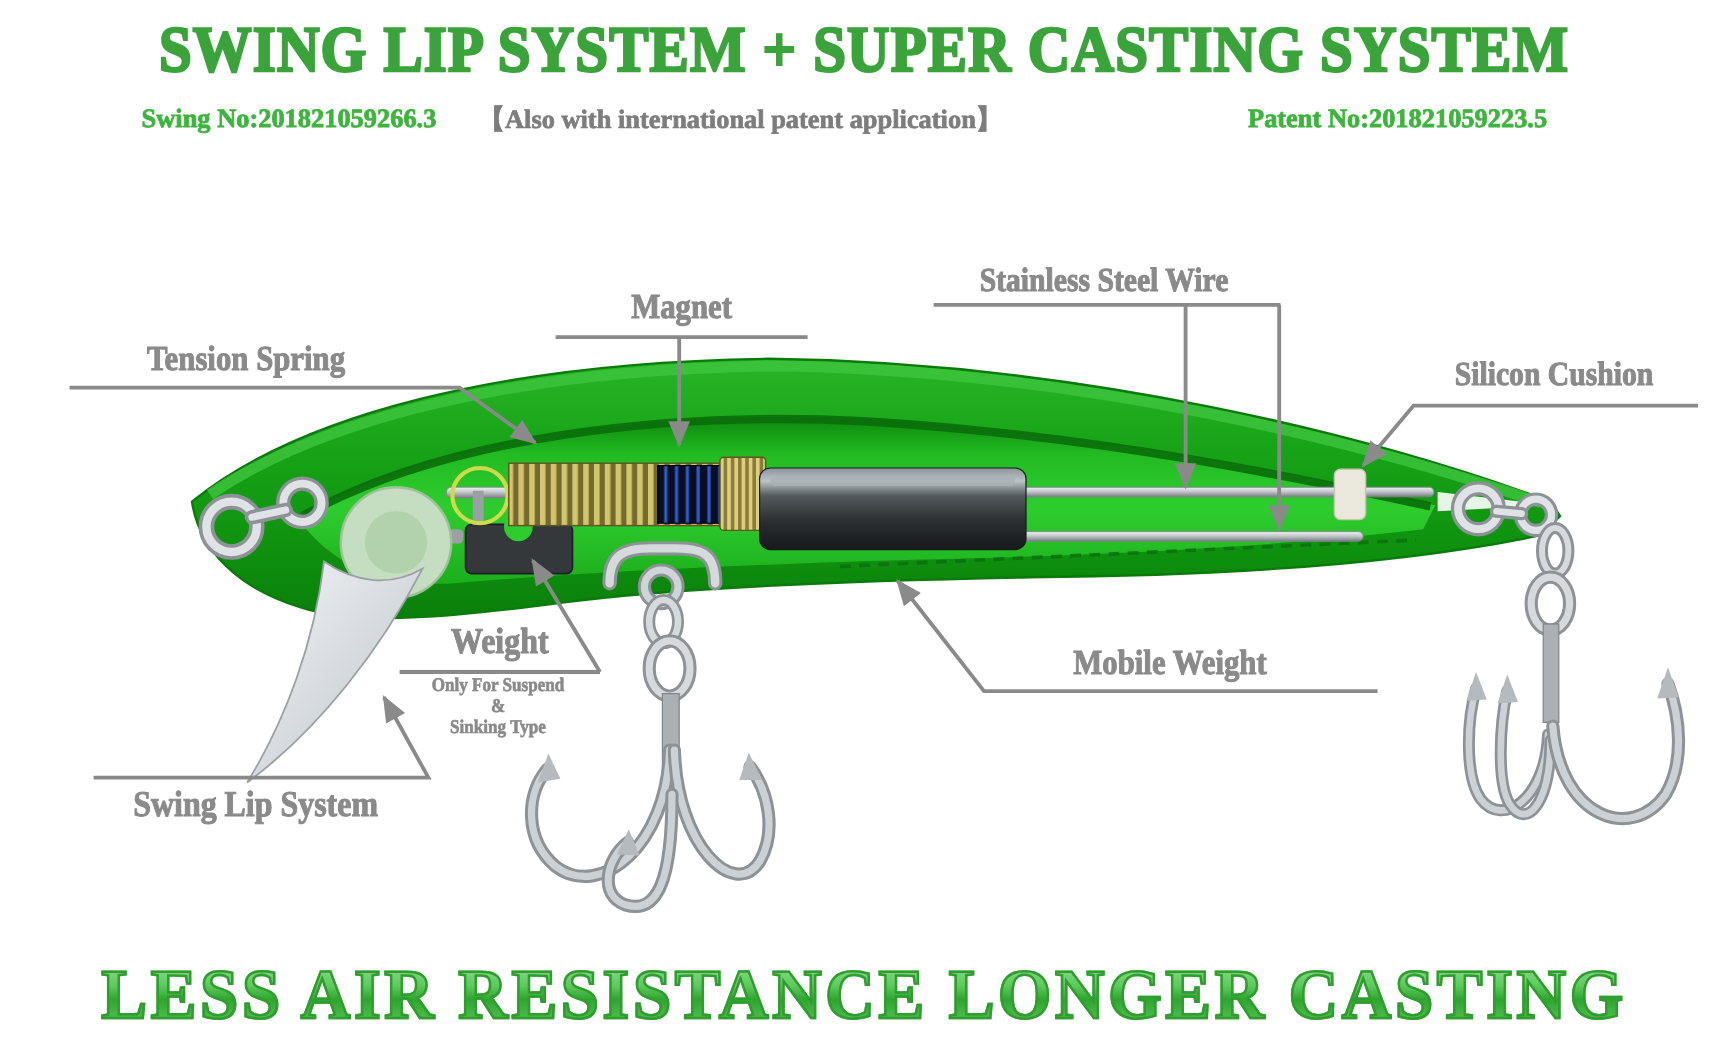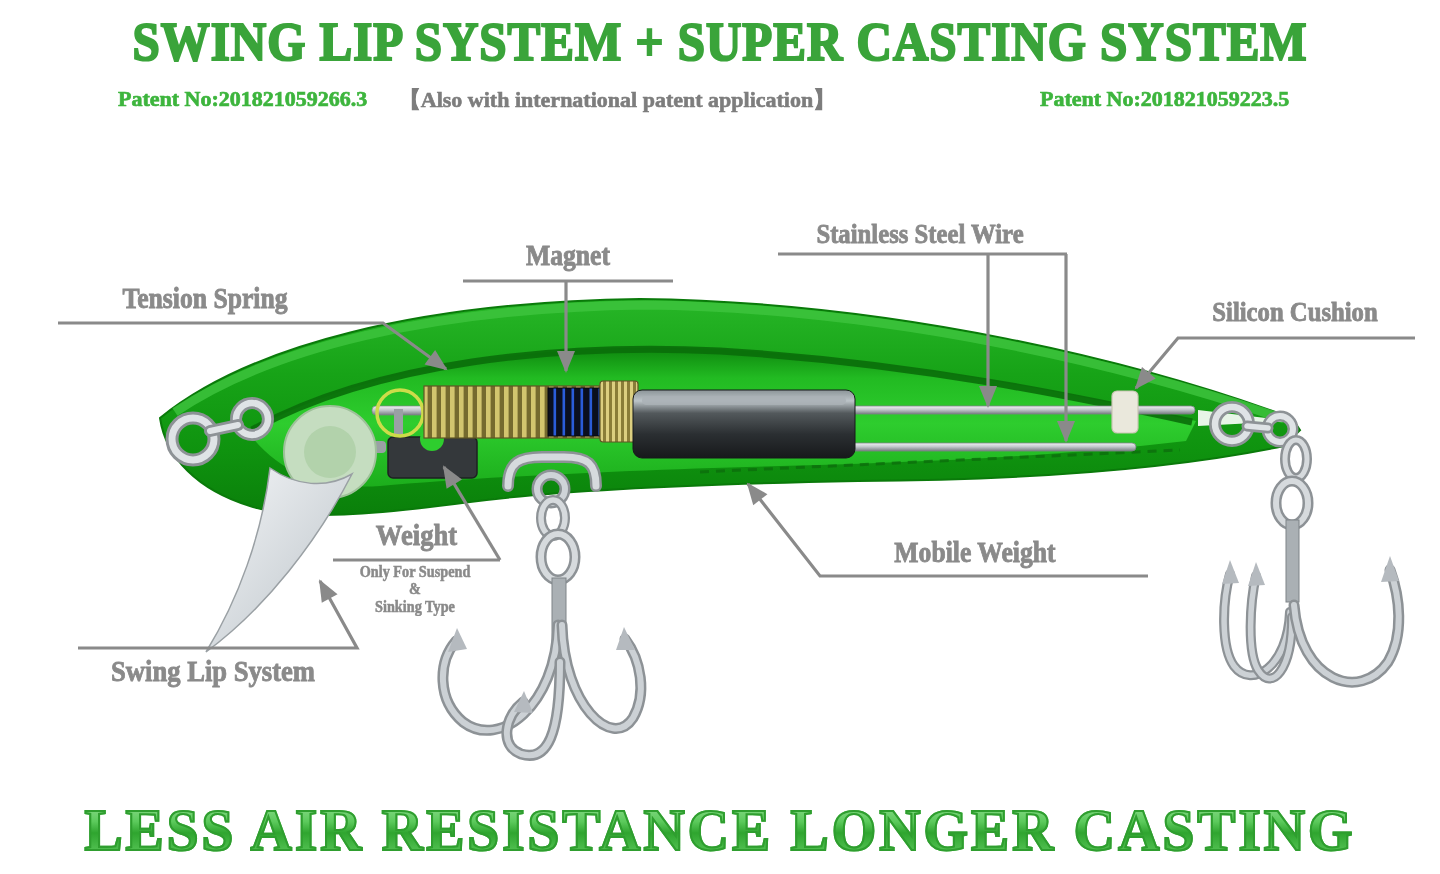--- a/index.html
+++ b/index.html
@@ -54,21 +54,21 @@
     transform:scale(1.02,1.05);transform-origin:center top;
   }
   svg{position:absolute;left:0;top:0;}
 </style>
 </head>
 <body>
 
 <div id="stage">
 
   <div class="title">SWING LIP SYSTEM + SUPER CASTING SYSTEM</div>
-  <div class="patent left">Patent No:201821059266.3</div>
+  <div class="patent left">Swing No:201821059266.3</div>
   <div class="note">【Also with international patent application】</div>
   <div class="patent right">Patent No:201821059223.5</div>
 
   <svg width="1440" height="874" viewBox="0 0 1440 874">
     <defs>
       <linearGradient id="bodyGrad" x1="0" y1="0" x2="0" y2="1">
         <stop offset="0" stop-color="#27b627"></stop>
           <stop offset="0.35" stop-color="#17a317"></stop>
         <stop offset="0.7" stop-color="#0f930f"></stop>
           <stop offset="1" stop-color="#0a7f0a"></stop>

